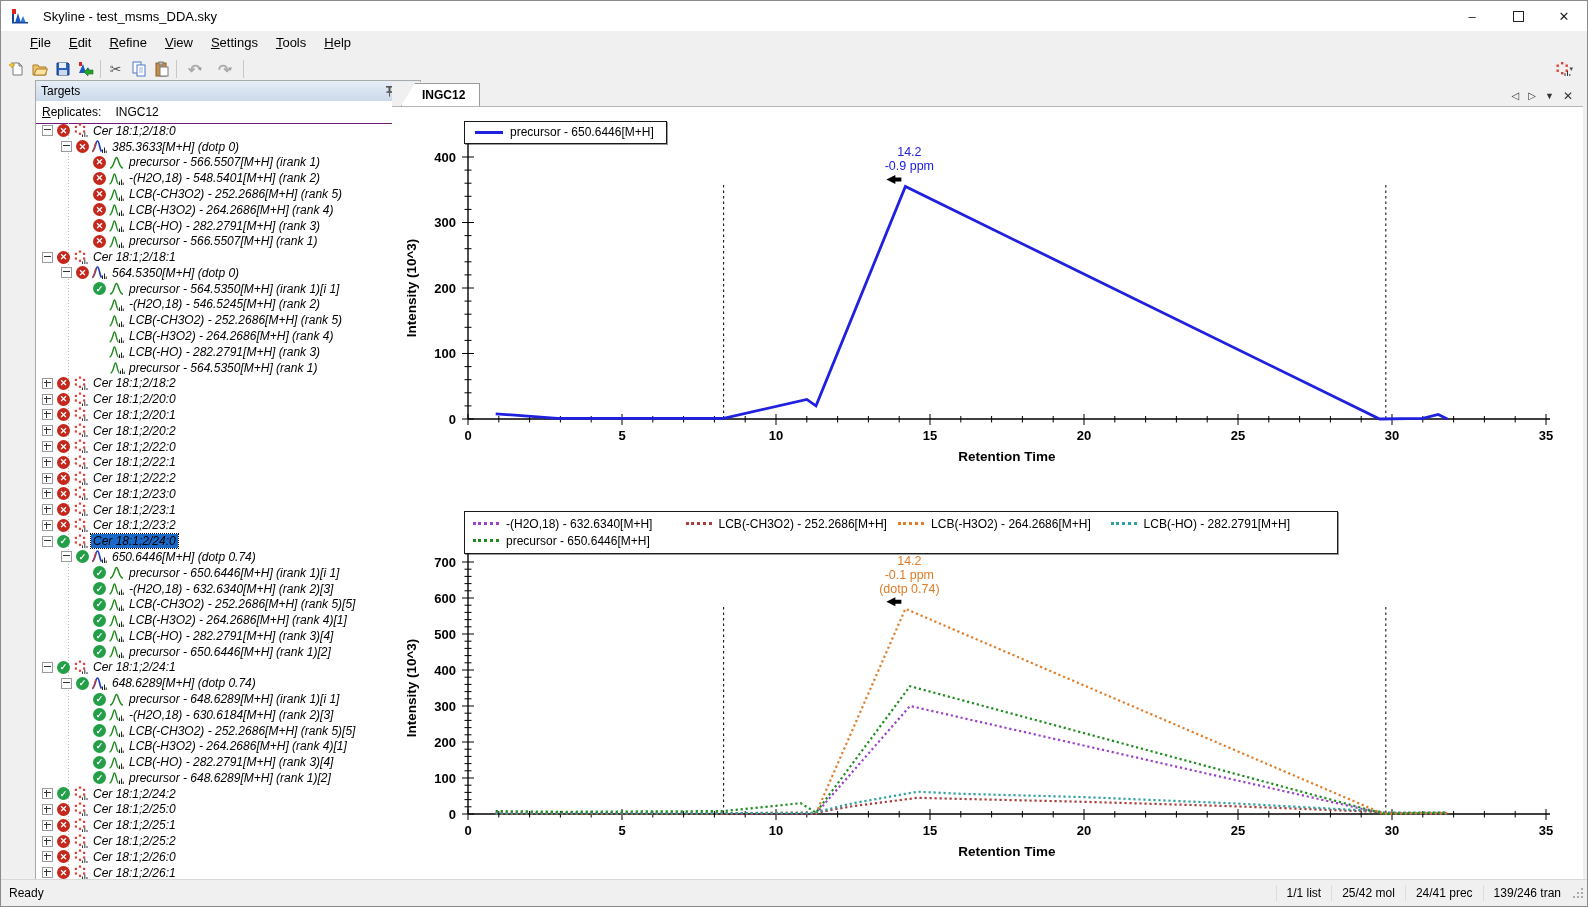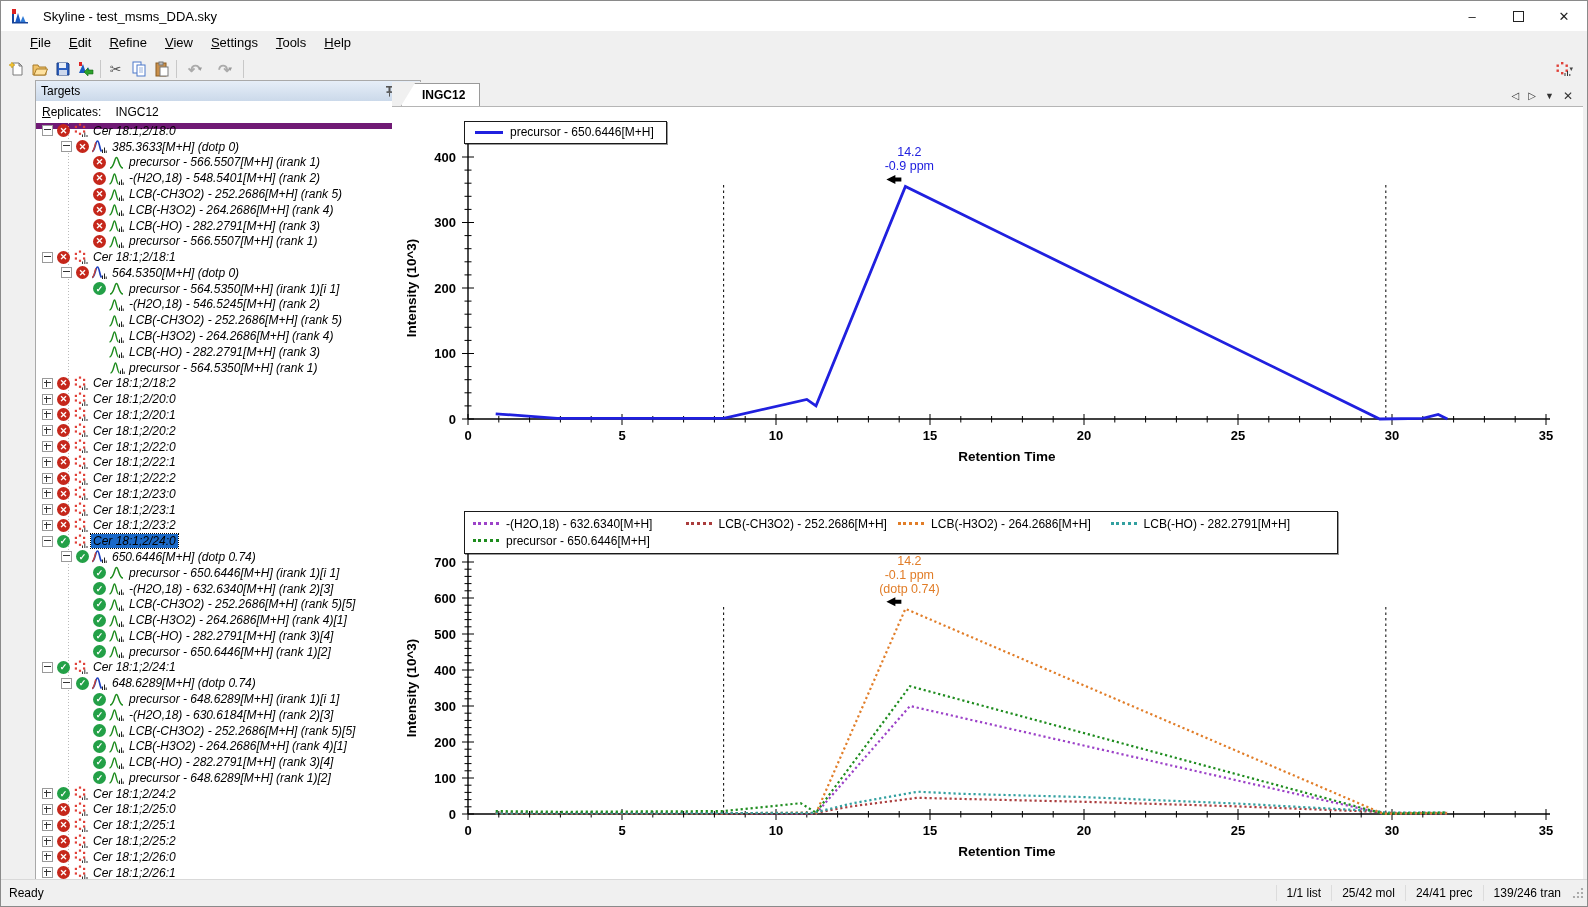--- a/index.html
+++ b/index.html
@@ -22,21 +22,21 @@
   .tsep{width:1px;height:18px;background:#c8c8c8;margin:0 3px;}
   .tb-dis{color:#ababab;font-size:15px;font-weight:bold;line-height:1;}
   .ddarrow{font-size:7px;color:#9a9a9a;margin-left:-2px;}
   #mode-btn{margin-left:auto;margin-right:14px;display:flex;align-items:center;}
   #mode-btn .ddarrow{color:#444;}
   
   #targets{position:absolute;left:2px;top:79px;width:386px;bottom:26px;background:#fff;border:1px solid #a9a9a9;box-sizing:border-box;margin-left:32px;}
   #targets-header{position:absolute;left:0;top:0;right:0;height:20px;background:linear-gradient(#e6eef8,#cbd9ea);
       display:flex;align-items:center;font-size:12px;padding-left:5px;border-bottom:1px solid #aebdd0;}
   #targets-hbtns{margin-left:auto;display:flex;align-items:center;gap:8px;padding-right:8px;color:#333;}
-  #replicates-row{position:absolute;left:0;top:20px;right:0;height:22px;background:#fff;display:flex;align-items:center;font-size:12px;border-bottom:6px solid #701a75;}
+  #replicates-row{position:absolute;left:0;top:20px;right:0;height:22px;background:#fff;display:flex;align-items:center;font-size:12px;border-bottom:1px solid #701a75;}
   #replicates-row .lbl{margin-left:6px;}
   #replicates-row .val{margin-left:14px;}
   #replicates-dd{margin-left:auto;margin-right:12px;font-size:9px;color:#555;}
   #tree{position:absolute;left:0;top:42px;right:12px;bottom:0;overflow:hidden;font-size:12px;}
   #tree-guide{position:absolute;left:32px;top:42px;bottom:0;width:1px;
       background:repeating-linear-gradient(to bottom,#bbb 0 1px,transparent 1px 3px);}
   .trow{height:15.79px;display:flex;align-items:center;white-space:nowrap;}
   .exp{width:9px;height:9px;min-width:9px;border:1px solid #9a9a9a;background:#fff;position:relative;margin-right:4px;}
   .exp::before{content:'';position:absolute;left:1px;right:1px;top:3px;height:1px;background:#333;}
   .exp.plus::after{content:'';position:absolute;top:1px;bottom:1px;left:3px;width:1px;background:#333;}

